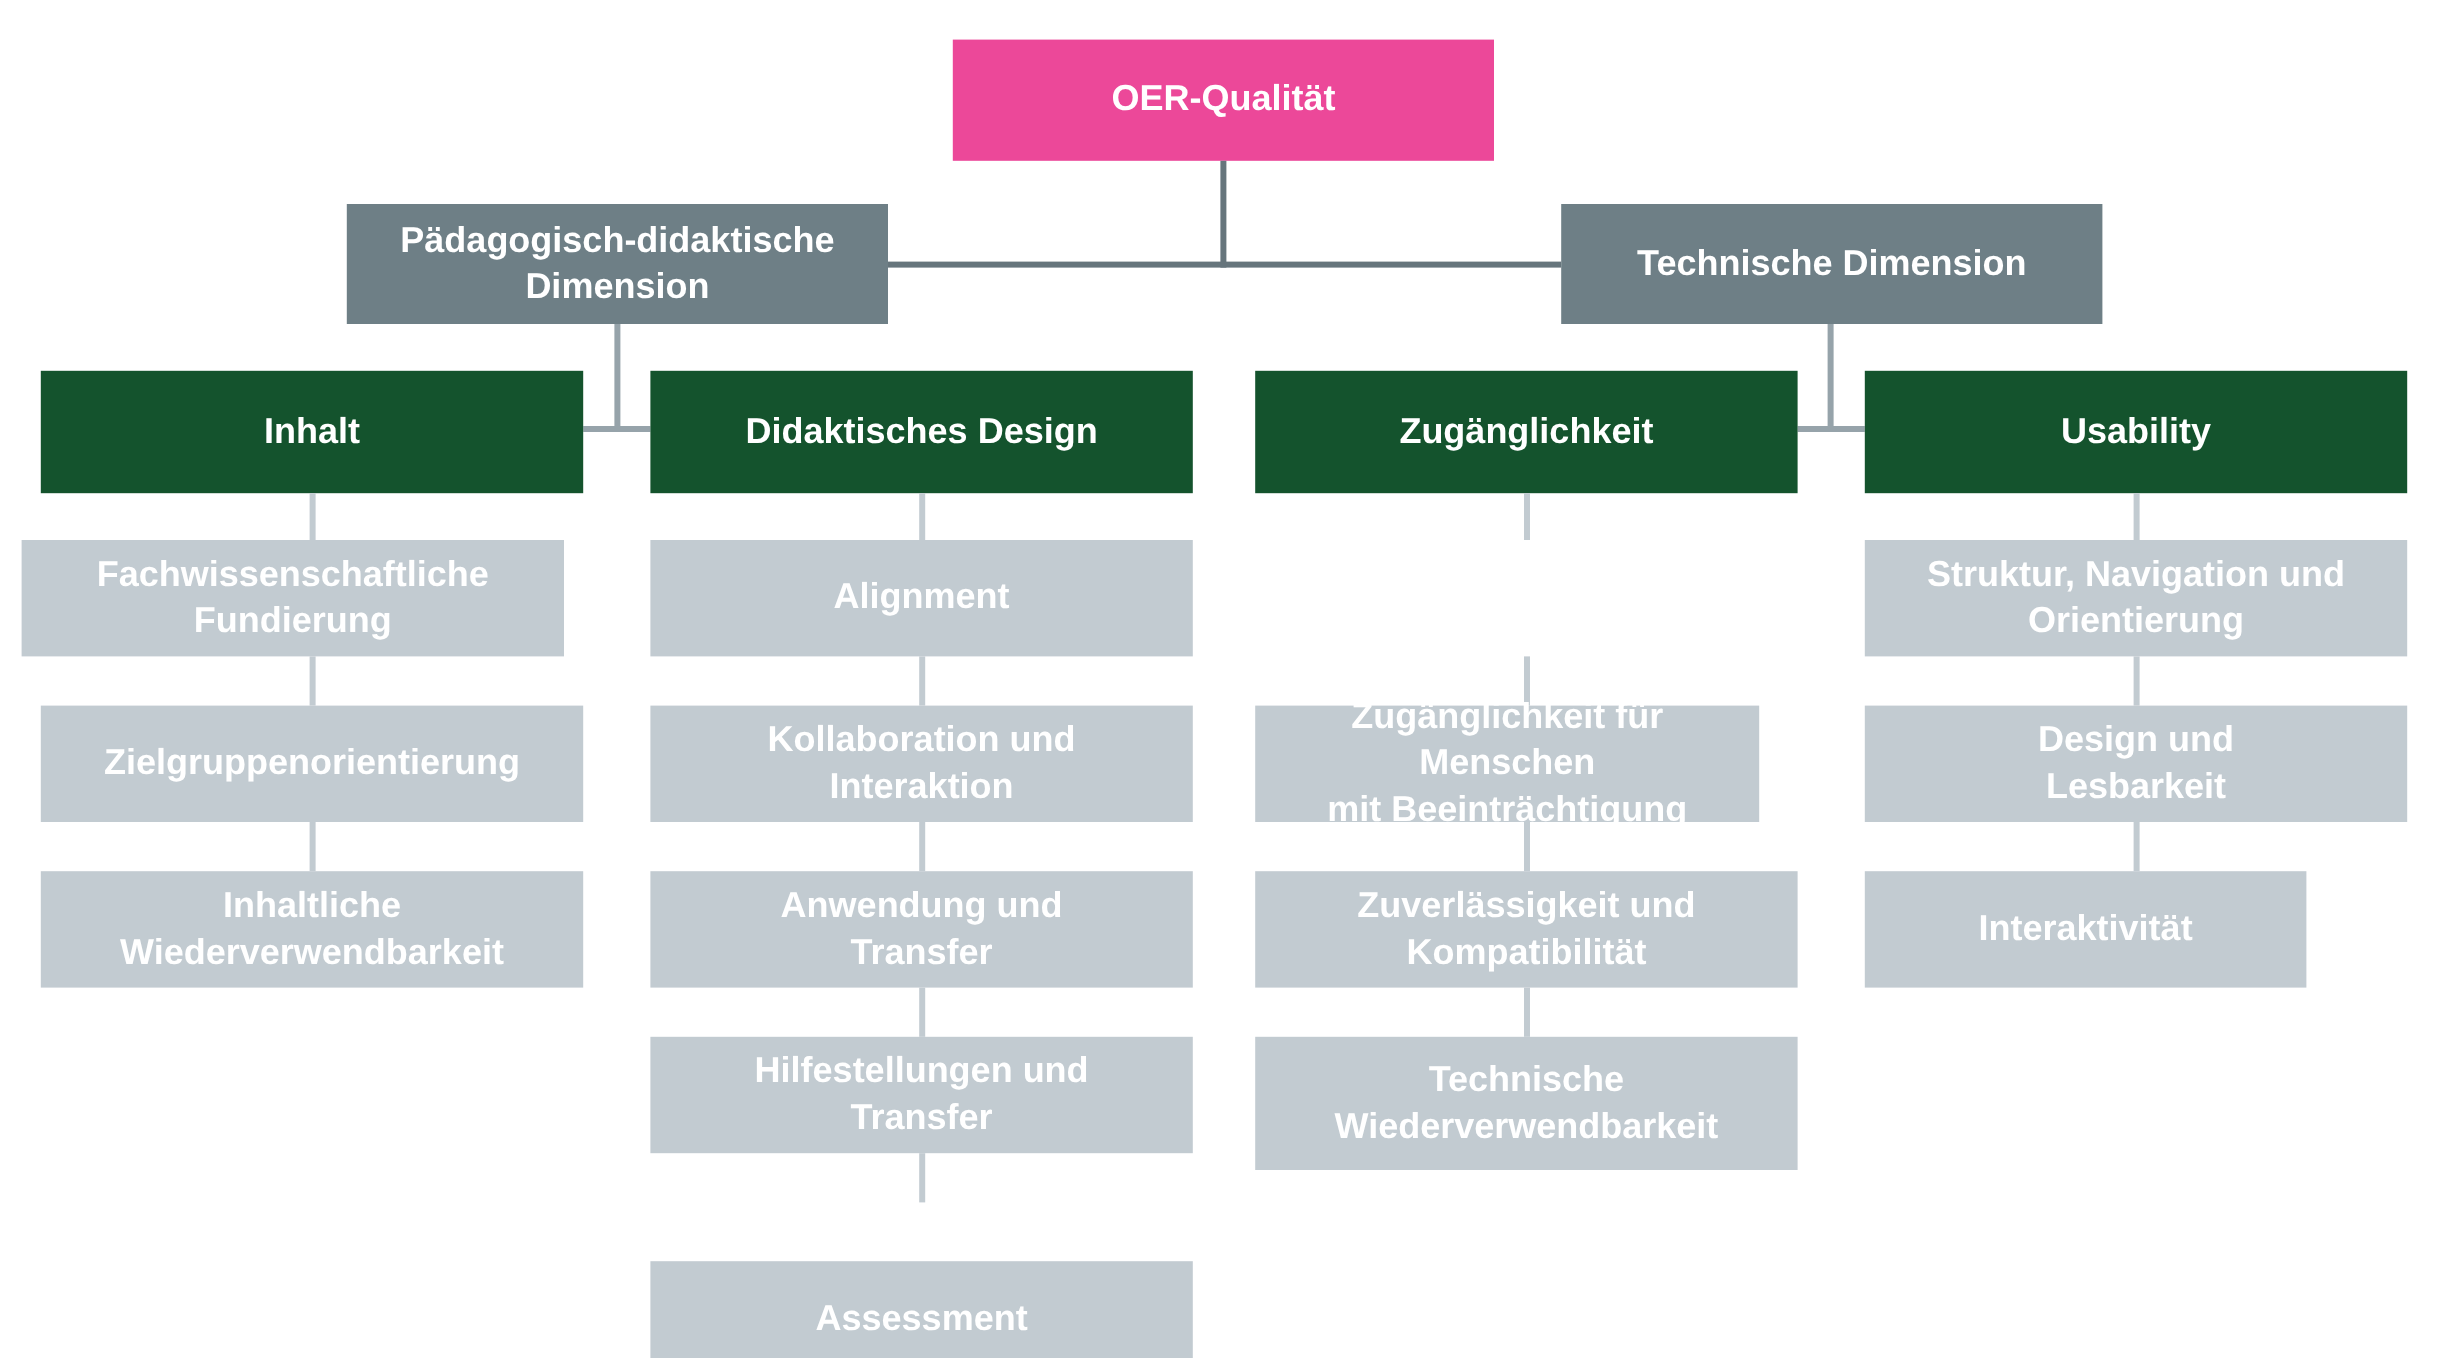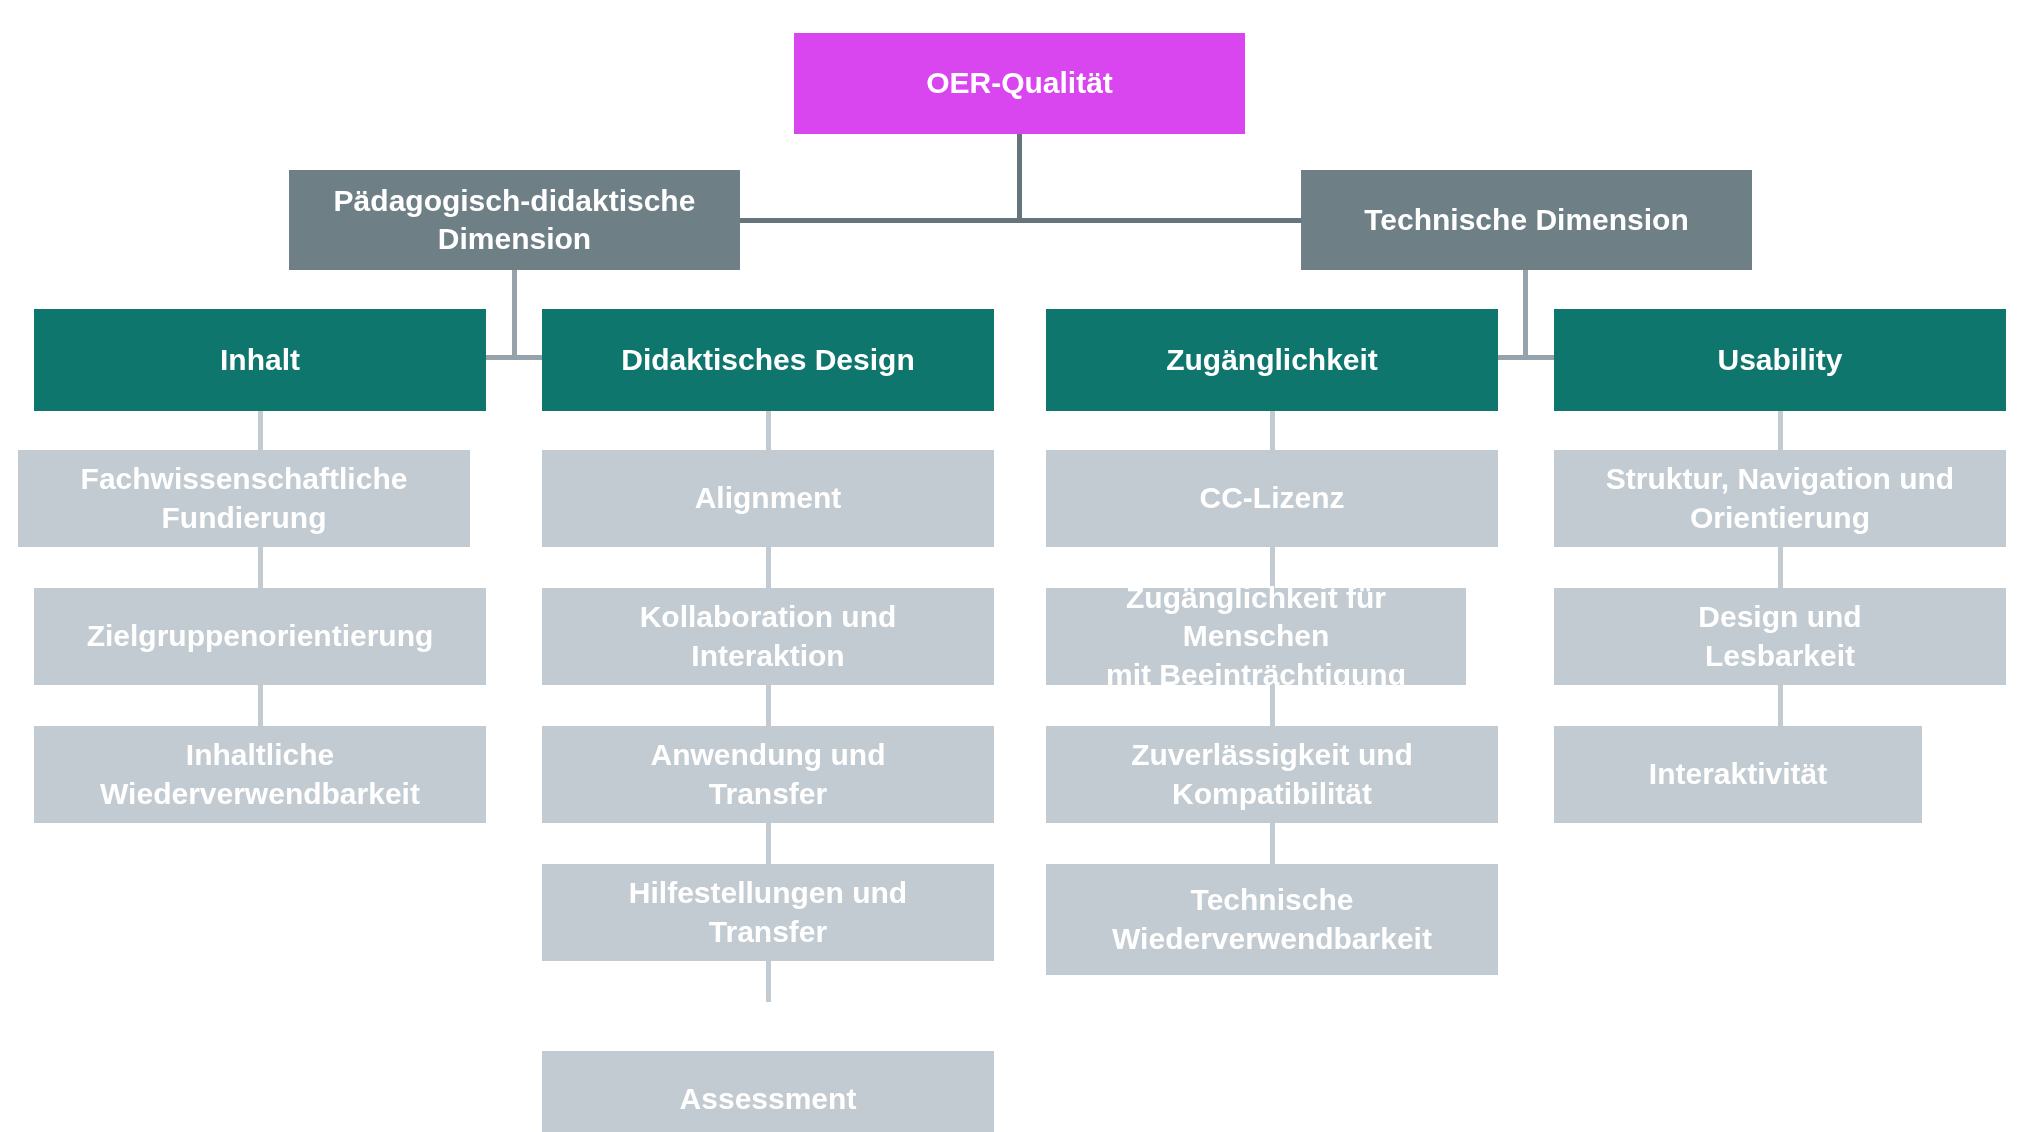--- a/index.html
+++ b/index.html
@@ -18,23 +18,23 @@
     justify-content: center;
     text-align: center;
     color: #ffffff;
     font-weight: 700;
     font-size: 30px;
     line-height: 1.27;
     white-space: pre-line;
     padding: 0 14px;
     box-sizing: border-box;
   }
-  .level1 { background: #d946ef; }
+  .level1 { background: #ec4899; }
   .level2 { background: #6e7f86; }
-  .level3 { background: #0f766e; }
+  .level3 { background: #14532d; }
   .leaf   { background: #c2cbd1; }
   .line { position: absolute; }
   .line.dark  { background: #66757c; }
   .line.mid   { background: #96a3aa; }
   .line.light { background: #c2cbd1; }
 </style>
 </head>
 <body>
 
 <div id="canvas">
@@ -85,21 +85,20 @@
 
   <div class="box leaf" style="left:542px;top:450px;width:452px;height:97px">Alignment</div>
   <div class="box leaf" style="left:542px;top:588px;width:452px;height:97px">Kollaboration und
 Interaktion</div>
   <div class="box leaf" style="left:542px;top:726px;width:452px;height:97px">Anwendung und
 Transfer</div>
   <div class="box leaf" style="left:542px;top:864px;width:452px;height:97px">Hilfestellungen und
 Transfer</div>
   <div class="box leaf" style="left:542px;top:1051px;width:452px;height:97px">Assessment</div>
 
-  <div class="box leaf" style="left:1046px;top:450px;width:452px;height:97px">CC-Lizenz</div>
   <div class="box leaf" style="left:1046px;top:588px;width:420px;height:97px">Zugänglichkeit für Menschen
 mit Beeinträchtigung</div>
   <div class="box leaf" style="left:1046px;top:726px;width:452px;height:97px">Zuverlässigkeit und
 Kompatibilität</div>
   <div class="box leaf" style="left:1046px;top:864px;width:452px;height:111px">Technische
 Wiederverwendbarkeit</div>
 
   <div class="box leaf" style="left:1554px;top:450px;width:452px;height:97px">Struktur, Navigation und
 Orientierung</div>
   <div class="box leaf" style="left:1554px;top:588px;width:452px;height:97px">Design und

